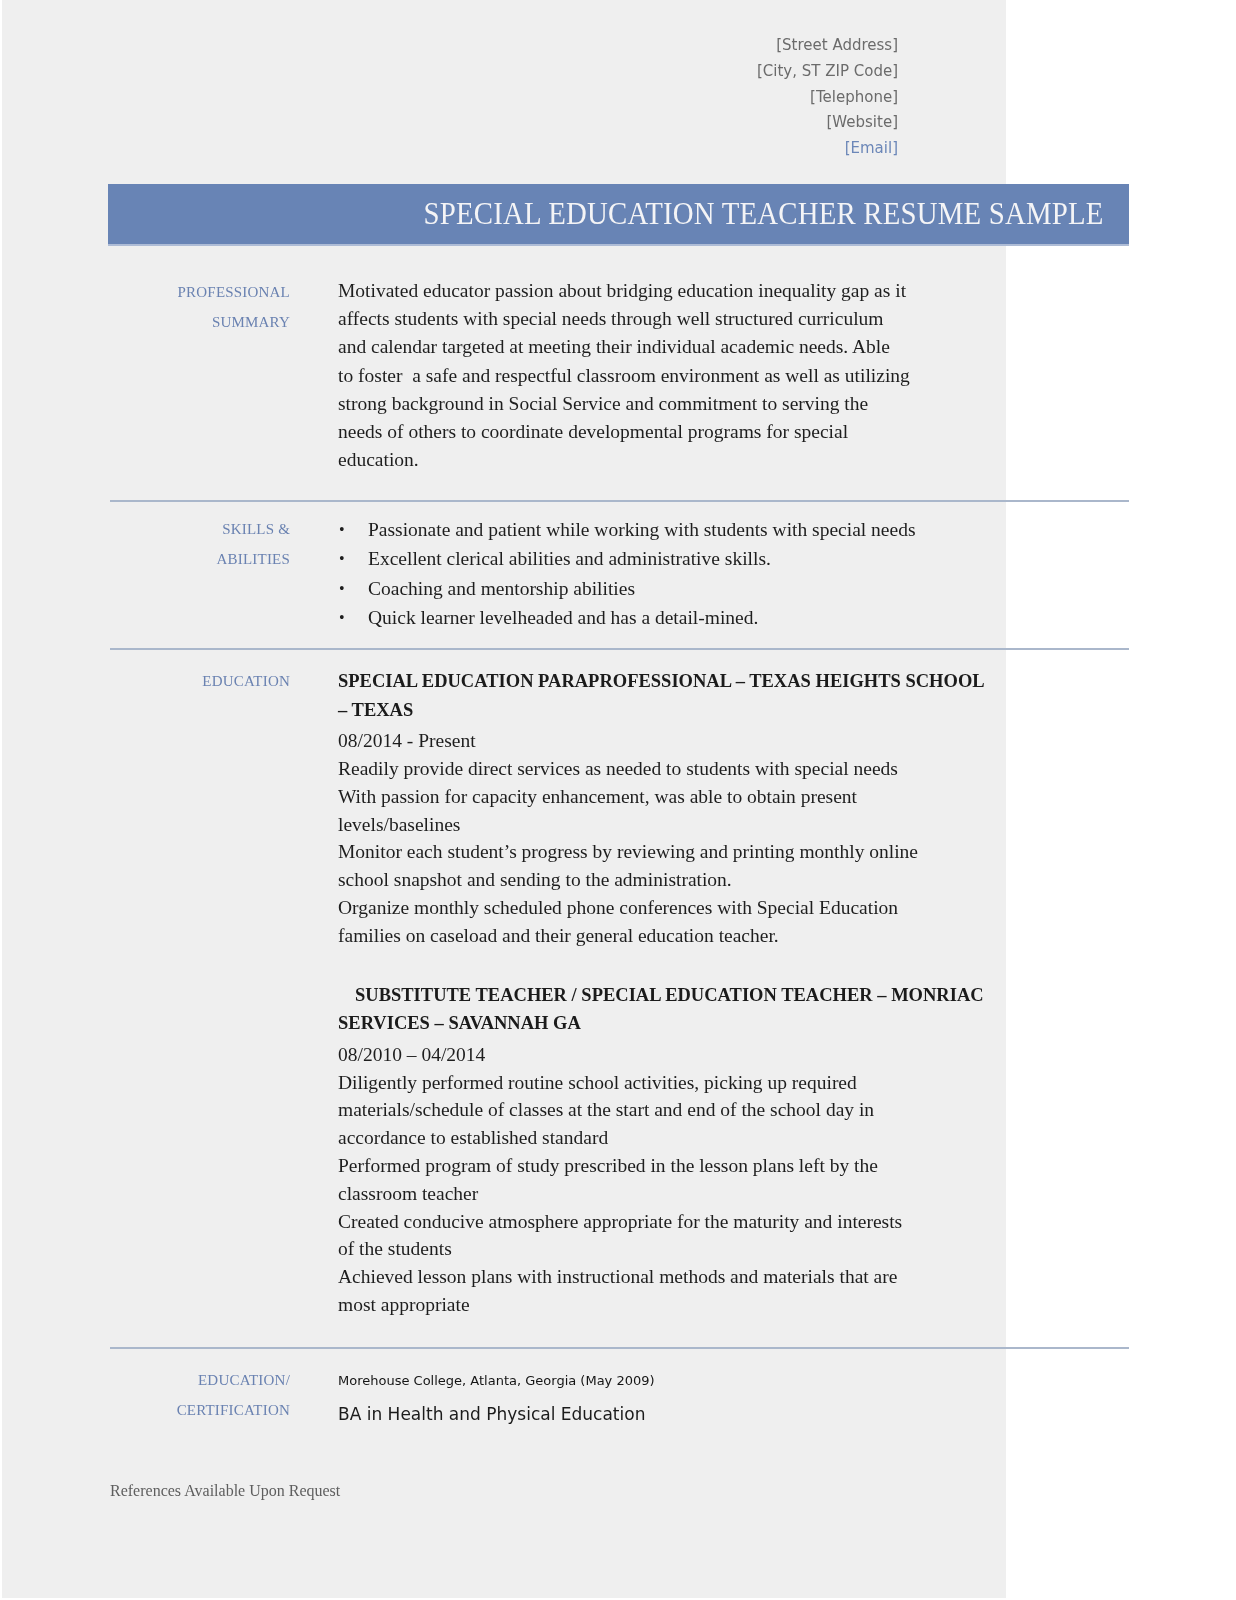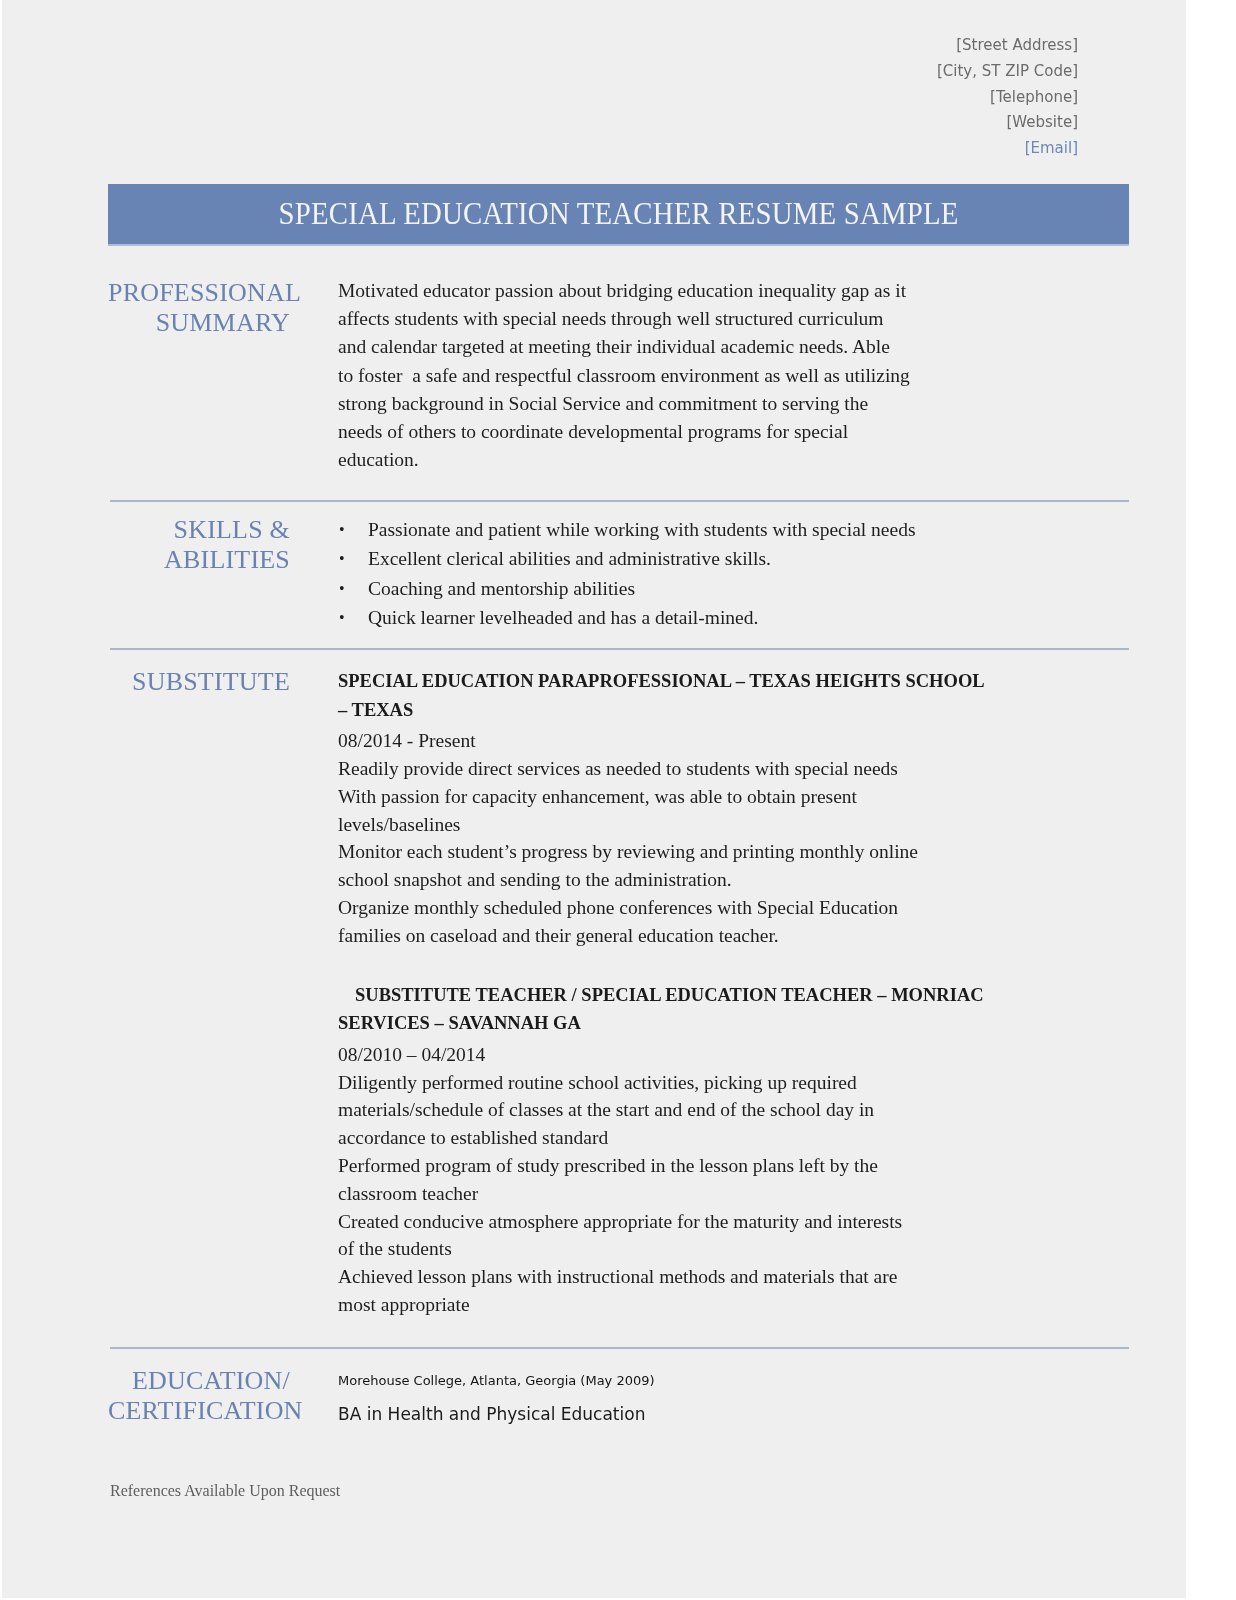--- a/index.html
+++ b/index.html
@@ -11,21 +11,21 @@
       height: 1600px;
       background: #ffffff;
       position: relative;
       overflow: hidden;
       font-family: "DejaVu Serif", "Liberation Serif", serif;
     }
     .page {
       position: absolute;
       left: 2px;
       top: 0;
-      width: 1184px;
+      width: 1004px;
       height: 1598px;
       background: #efefef;
     }
     .contact {
       position: absolute;
       right: 108px;
       top: 33px;
       text-align: right;
       font-family: "DejaVu Sans", "Liberation Sans", sans-serif;
       font-size: 15px;
@@ -39,21 +39,21 @@
       position: absolute;
       left: 106px;
       top: 184px;
       width: 1021px;
       height: 62px;
       background: #6884b5;
       border-bottom: 2px solid #aebcd6;
       box-sizing: border-box;
       display: flex;
       align-items: center;
-      justify-content: center;
+      justify-content: flex-end;
     }
     .title-bar h1 {
       margin: 0;
       font-family: "Liberation Serif", "DejaVu Serif", serif;
       font-weight: normal;
       font-size: 31px;
       letter-spacing: 0.2px;
       color: #f4f4f6;
       transform: scaleX(0.93);
       white-space: nowrap;
@@ -63,21 +63,21 @@
       position: absolute;
       left: 106px;
       width: 1021px;
     }
     .section .label {
       position: absolute;
       left: 0;
       width: 182px;
       text-align: right;
       font-family: "Liberation Serif", "DejaVu Serif", serif;
-      font-size: 26px;
+      font-size: 15px;
       line-height: 29.5px;
       color: #6a82b1;
       letter-spacing: 0.2px;
     }
     .section .content {
       position: absolute;
       left: 230px;
       width: 660px;
       font-family: "Liberation Serif", "DejaVu Serif", serif;
       font-size: 19.5px;
@@ -205,21 +205,21 @@
           <span class="bullet">•</span>
           <span>Quick learner levelheaded and has a detail-mined.</span>
         </li>
       </ul>
     </div>
   </div>
 
   <div class="divider" style="top:648px;"></div>
 
   <div class="section" style="top:667px;">
-    <div class="label" style="top:0;">SUBSTITUTE</div>
+    <div class="label" style="top:0;">EDUCATION</div>
     <div class="content" style="top:0;">
 
       <div class="job">
         <div class="job-title">
           <div style="white-space:nowrap;">SPECIAL EDUCATION PARAPROFESSIONAL – TEXAS HEIGHTS SCHOOL</div>
           <div>– TEXAS</div>
         </div>
         <div class="job-dates">08/2014 - Present</div>
         <div class="job-line">Readily provide direct services as needed to students with special needs</div>
         <div class="job-line">With passion for capacity enhancement, was able to obtain present</div>

